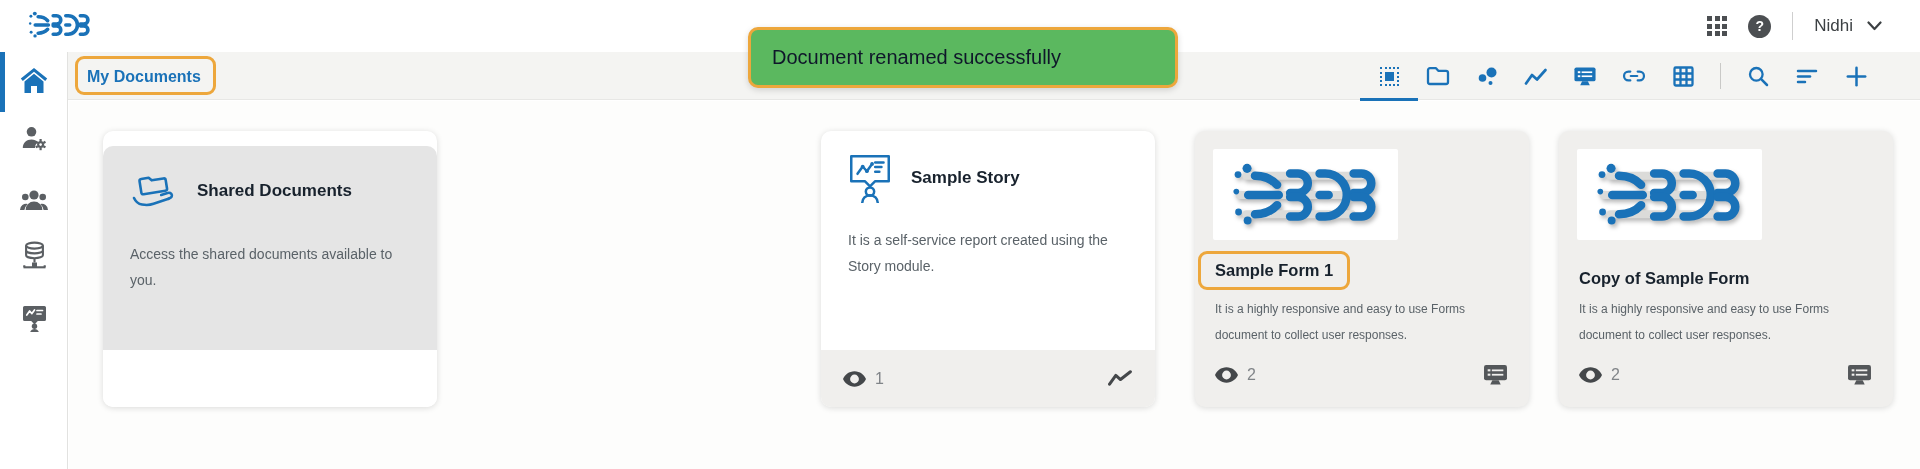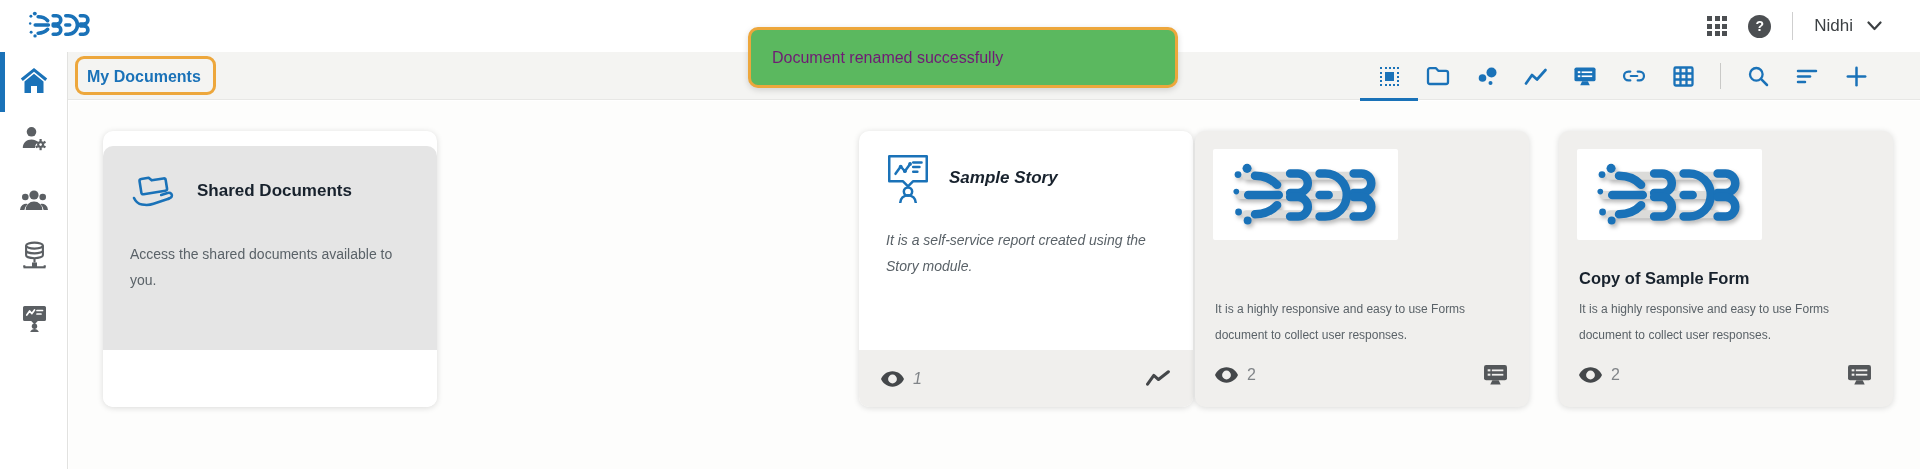--- a/index.html
+++ b/index.html
@@ -32,27 +32,27 @@
   .toolbar { position:absolute; right:52px; top:52px; height:48px; display:flex; align-items:center; gap:25px; }
   .tool { position:relative; height:48px; display:flex; align-items:center; justify-content:center; width:24px; cursor:pointer; }
   .tool.active::after { content:""; position:absolute; left:50%; transform:translateX(-50%); bottom:-1px; width:58px; height:3px; background:#1a72b8; }
   .tool-divider { width:1px; height:26px; background:#c9c9c7; }
   .dashed-ic { width:19px; height:19px; border:2px dotted #1a72b8; display:flex; align-items:center; justify-content:center; }
   .dashed-ic i { display:block; width:9px; height:9px; background:#1a72b8; }
 
   
   .toast { position:absolute; left:748px; top:27px; width:430px; height:61px; background:#5bb85f; border:3px solid #eda73c;
            border-radius:10px; display:flex; align-items:center; padding-left:21px; z-index:40; box-shadow:0 2px 6px rgba(0,0,0,.15); }
-  .toast-msg { color:#701a75; font-size:16px; }
+  .toast-msg { color:#0f172a; font-size:20px; }
 
   
   .main { position:absolute; left:69px; top:101px; width:1851px; height:368px; background:#fdfdfc; }
   .card { position:absolute; top:131px; width:334px; height:276px; border-radius:10px; box-shadow:0 1px 6px rgba(0,0,0,.14);
           background:#fff; cursor:pointer; }
-  .c1 { left:103px; } .c2 { left:467px; } .c3 { left:859px;font-style:italic; } .c4 { left:1195px; } .c5 { left:1559px; }
+  .c1 { left:103px; } .c2 { left:467px; } .c3 { left:821px; } .c4 { left:1195px; } .c5 { left:1559px; }
 
   .card-top-gray { position:absolute; left:0; top:15px; right:0; height:219px; background:#e5e5e5; border-radius:10px 10px 0 0; }
   .card-footer-white { position:absolute; left:0; bottom:0; right:0; height:57px; background:#ffffff; border-radius:0 0 10px 10px; }
   .card-footer-gray { position:absolute; left:0; bottom:0; right:0; height:57px; background:#f0efed; border-radius:0 0 10px 10px;
                       display:flex; align-items:center; justify-content:space-between; padding:0 22px; }
   .card.form-card { background:#f0efed; }
 
   .title-row { position:absolute; left:26px; top:24px; right:20px; display:flex; align-items:center; gap:18px; }
   .card-title { font-size:17px; font-weight:700; color:#18222d; }
   .card-desc { position:absolute; left:27px; top:95px; right:24px; font-size:14px; line-height:26px; color:#5a6268; }
@@ -346,20 +346,23 @@
     <div class="thumb">
       <svg width="150" height="68" viewBox="0 0 132 60">
         <g fill="#dbdbd9">
           <rect x="10" y="9.5" width="108" height="7" rx="3.5"></rect>
           <rect x="4" y="26.5" width="118" height="7" rx="3.5"></rect>
           <rect x="10" y="43.5" width="100" height="7" rx="3.5"></rect>
         </g>
         <use href="#bdblogo"></use>
       </svg>
     </div>
+    <div class="form-title">
+      <span class="hl">Sample Form 1</span>
+    </div>
     <div class="form-desc">It is a highly responsive and easy to use Forms document to collect user responses.</div>
     <div class="form-footer">
       <div class="views">
         <svg width="23" height="16" viewBox="0 0 24 16">
           <path fill-rule="evenodd" d="M12 0 C6.2 0 1.9 3.8 0 8 c1.9 4.2 6.2 8 12 8 s10.1-3.8 12-8 C22.1 3.8 17.8 0 12 0 Z M12 12.6 A4.6 4.6 0 1 1 12 3.4 a4.6 4.6 0 0 1 0 9.2Z" fill="#44474a"></path>
         </svg>
         <span class="views-count">2</span>
       </div>
       <svg width="27" height="24" viewBox="0 0 25 23">
         <rect x="1.5" y="2" width="22" height="14.5" rx="2" fill="#54575a"></rect>

